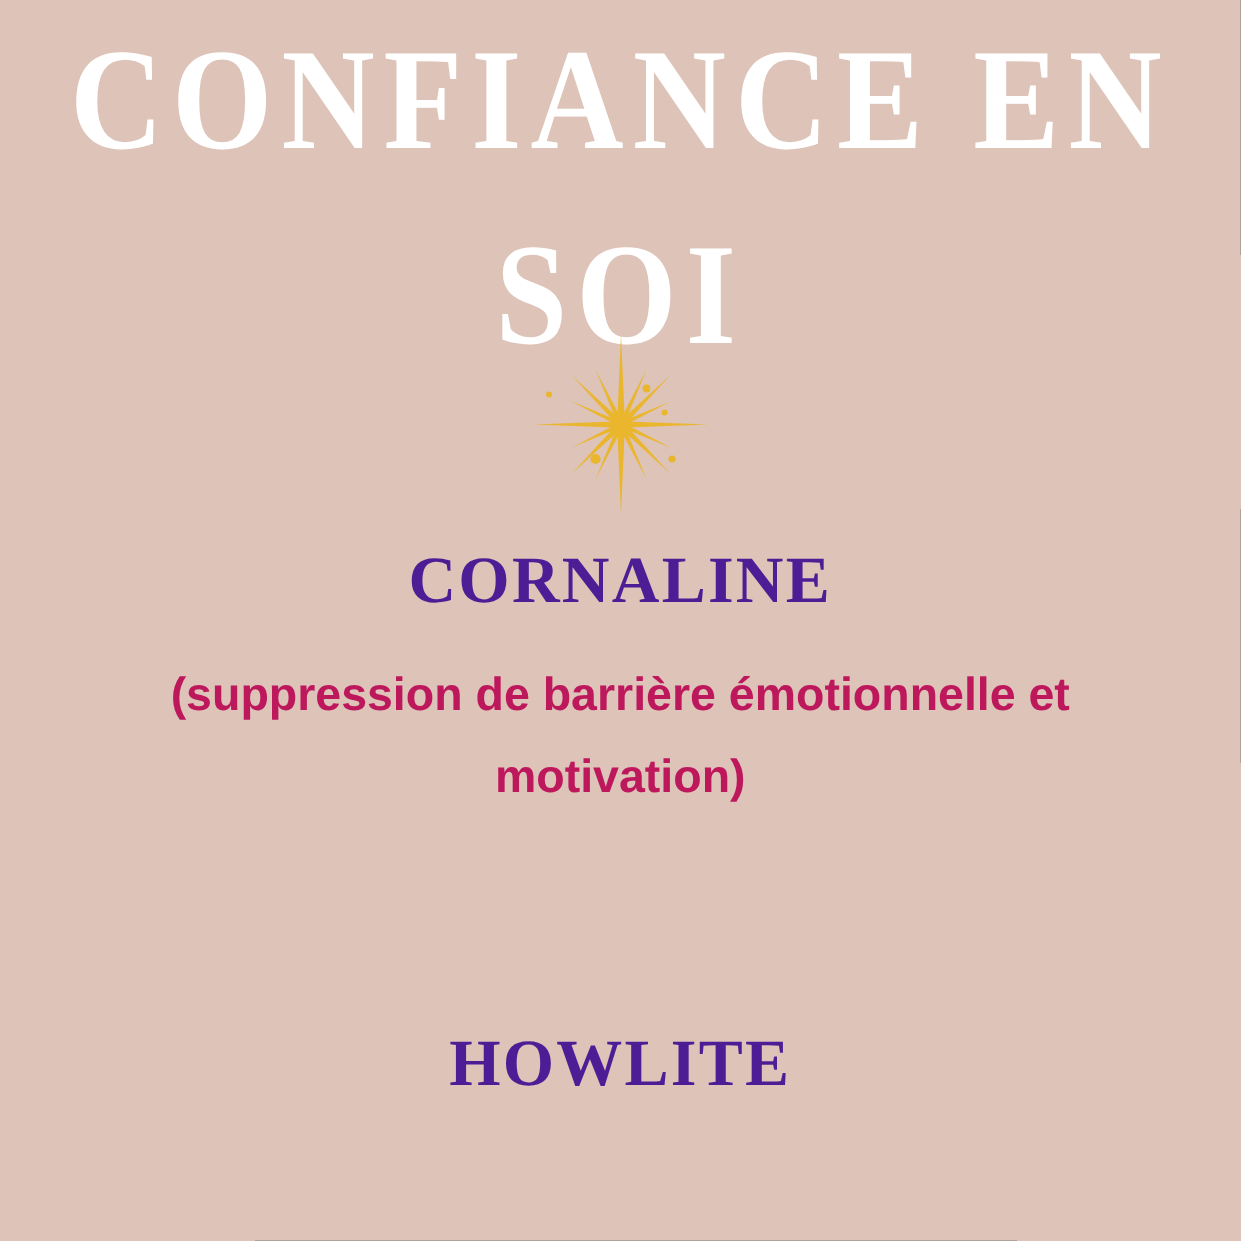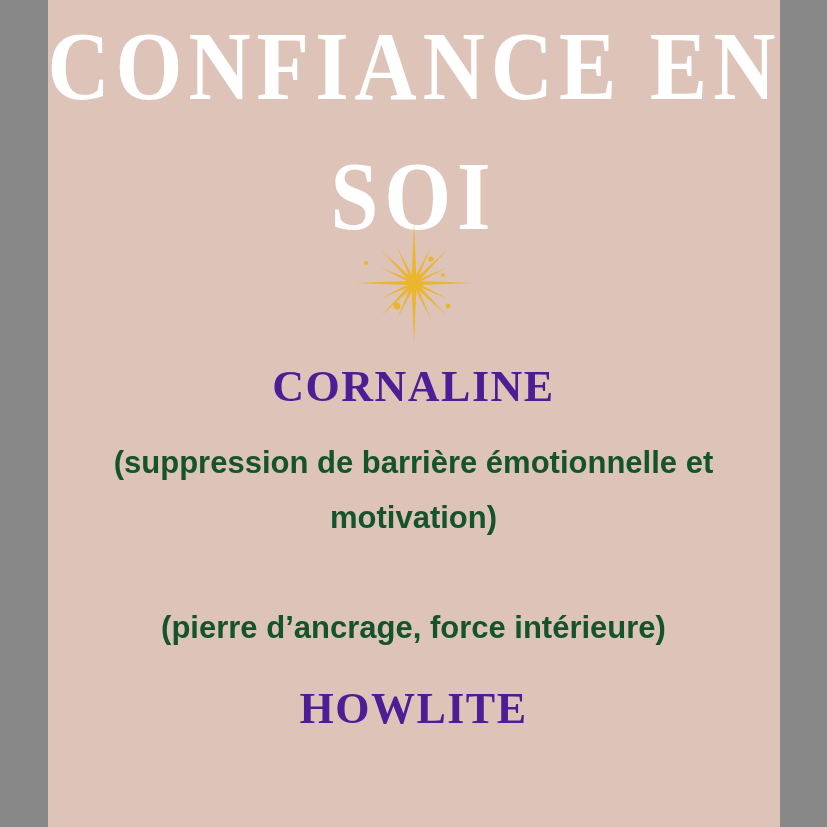--- a/index.html
+++ b/index.html
@@ -2,21 +2,21 @@
 <html><head>
 <meta charset="utf-8">
 <style>
   html, body {
     margin: 0;
     padding: 0;
     background: #888;
   }
   .poster {
     position: relative;
-    width: 732px;
+    width: 827px;
     height: 827px;
     margin: 0 auto;
     background: #ddc3b8;
     overflow: hidden;
     font-family: "Liberation Sans", sans-serif;
   }
   .centered {
     position: absolute;
     left: 0;
     right: 0;
@@ -52,21 +52,21 @@
     line-height: 50px;
     margin: 0;
   }
   .stone-name-1 { top: 362px; }
   .stone-name-2 { top: 548px; }
   .stone-name-3 { top: 684px; }
   .stone-desc {
     font-family: "Liberation Sans", sans-serif;
     font-weight: 700;
     font-size: 31px;
-    color: #14532d;
+    color: #be185d;
     line-height: 55px;
     margin: 0;
     padding: 0 40px;
   }
   .stone-desc-1 { top: 435px; }
   .stone-desc-2 { top: 600px; }
   .stone-desc-3 { top: 738px; }
 </style>
 </head>
 <body>
@@ -115,18 +115,17 @@
         <circle cx="34" cy="23" r="2.4"></circle>
       </g>
     </svg>
   </div>
 
   <h2 class="centered stone-name stone-name-1">CORNALINE</h2>
 
   <p class="centered stone-desc stone-desc-1">(suppression de barrière émotionnelle et motivation)</p>
 
 
-  <p class="centered stone-desc stone-desc-2">(pierre d’ancrage, force intérieure)</p>
 
   <h2 class="centered stone-name stone-name-3">HOWLITE</h2>
 
 
 </div>
 
 </body></html>

